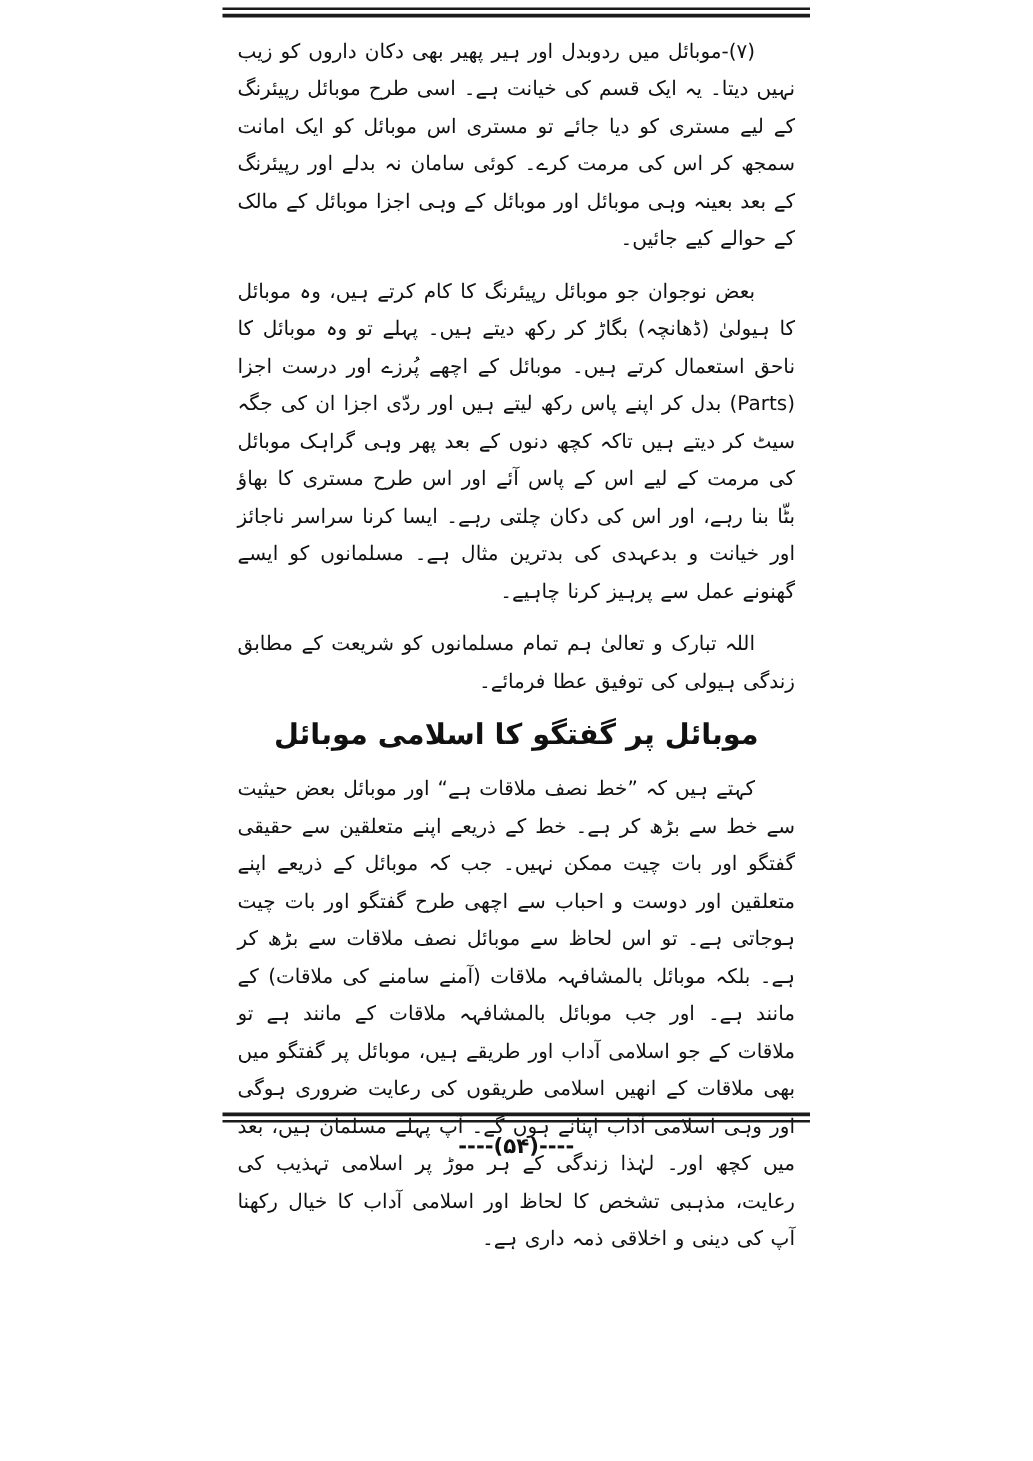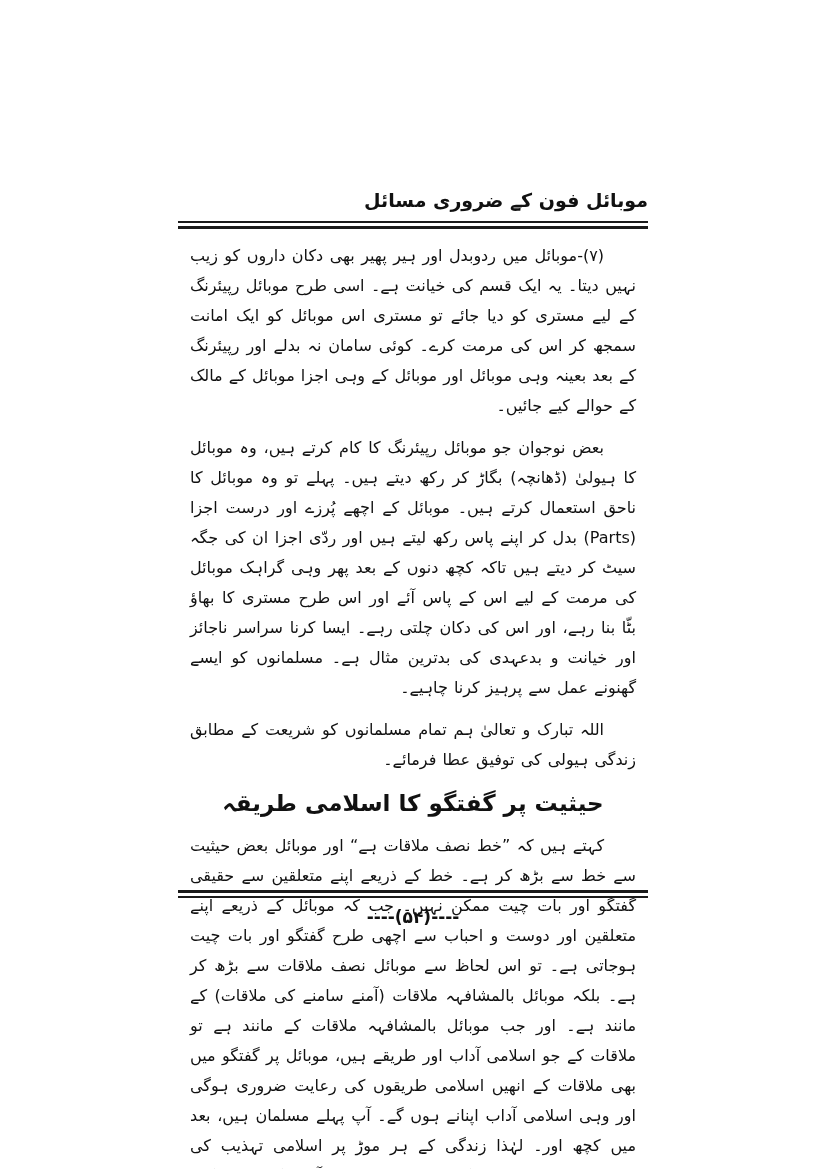--- a/index.html
+++ b/index.html
@@ -82,30 +82,29 @@
     letter-spacing: 1px;
   }
 </style>
 </head>
 <body>
 
 <div class="page">
   <div class="content">
 
     <header>
-      <div class="running-head" lang="ur" dir="rtl">موبائل فون کے ضروری مسائل</div>
       <div class="rule rule-header"></div>
     </header>
 
     <main class="body-text" lang="ur" dir="rtl">
       <p class="para">(۷)-موبائل میں ردوبدل اور ہیر پھیر بھی دکان داروں کو زیب نہیں دیتا۔ یہ ایک قسم کی خیانت ہے۔ اسی طرح موبائل رپیئرنگ کے لیے مستری کو دیا جائے تو مستری اس موبائل کو ایک امانت سمجھ کر اس کی مرمت کرے۔ کوئی سامان نہ بدلے اور رپیئرنگ کے بعد بعینہ وہی موبائل اور موبائل کے وہی اجزا موبائل کے مالک کے حوالے کیے جائیں۔</p>
       <p class="para">بعض نوجوان جو موبائل رپیئرنگ کا کام کرتے ہیں، وہ موبائل کا ہیولیٰ (ڈھانچہ) بگاڑ کر رکھ دیتے ہیں۔ پہلے تو وہ موبائل کا ناحق استعمال کرتے ہیں۔ موبائل کے اچھے پُرزے اور درست اجزا (Parts) بدل کر اپنے پاس رکھ لیتے ہیں اور ردّی اجزا ان کی جگہ سیٹ کر دیتے ہیں تاکہ کچھ دنوں کے بعد پھر وہی گراہک موبائل کی مرمت کے لیے اس کے پاس آئے اور اس طرح مستری کا بھاؤ بٹّا بنا رہے، اور اس کی دکان چلتی رہے۔ ایسا کرنا سراسر ناجائز اور خیانت و بدعہدی کی بدترین مثال ہے۔ مسلمانوں کو ایسے گھنونے عمل سے پرہیز کرنا چاہیے۔</p>
       <p class="para">اللہ تبارک و تعالیٰ ہم تمام مسلمانوں کو شریعت کے مطابق زندگی ہیولی کی توفیق عطا فرمائے۔</p>
 
-      <h2 class="section-heading">حیثیت پر گفتگو کا اسلامی طریقہ</h2>
+      <h2 class="section-heading">موبائل پر گفتگو کا اسلامی موبائل</h2>
 
       <p class="para">کہتے ہیں کہ ”خط نصف ملاقات ہے“ اور موبائل بعض حیثیت سے خط سے بڑھ کر ہے۔ خط کے ذریعے اپنے متعلقین سے حقیقی گفتگو اور بات چیت ممکن نہیں۔ جب کہ موبائل کے ذریعے اپنے متعلقین اور دوست و احباب سے اچھی طرح گفتگو اور بات چیت ہوجاتی ہے۔ تو اس لحاظ سے موبائل نصف ملاقات سے بڑھ کر ہے۔ بلکہ موبائل بالمشافہہ ملاقات (آمنے سامنے کی ملاقات) کے مانند ہے۔ اور جب موبائل بالمشافہہ ملاقات کے مانند ہے تو ملاقات کے جو اسلامی آداب اور طریقے ہیں، موبائل پر گفتگو میں بھی ملاقات کے انھیں اسلامی طریقوں کی رعایت ضروری ہوگی اور وہی اسلامی آداب اپنانے ہوں گے۔ آپ پہلے مسلمان ہیں، بعد میں کچھ اور۔ لہٰذا زندگی کے ہر موڑ پر اسلامی تہذیب کی رعایت، مذہبی تشخص کا لحاظ اور اسلامی آداب کا خیال رکھنا آپ کی دینی و اخلاقی ذمہ داری ہے۔</p>
     </main>
 
   </div>
 
   <footer class="footer">
     <div class="rule rule-footer"></div>
     <div class="page-number">----(۵۴)----</div>
   </footer>

